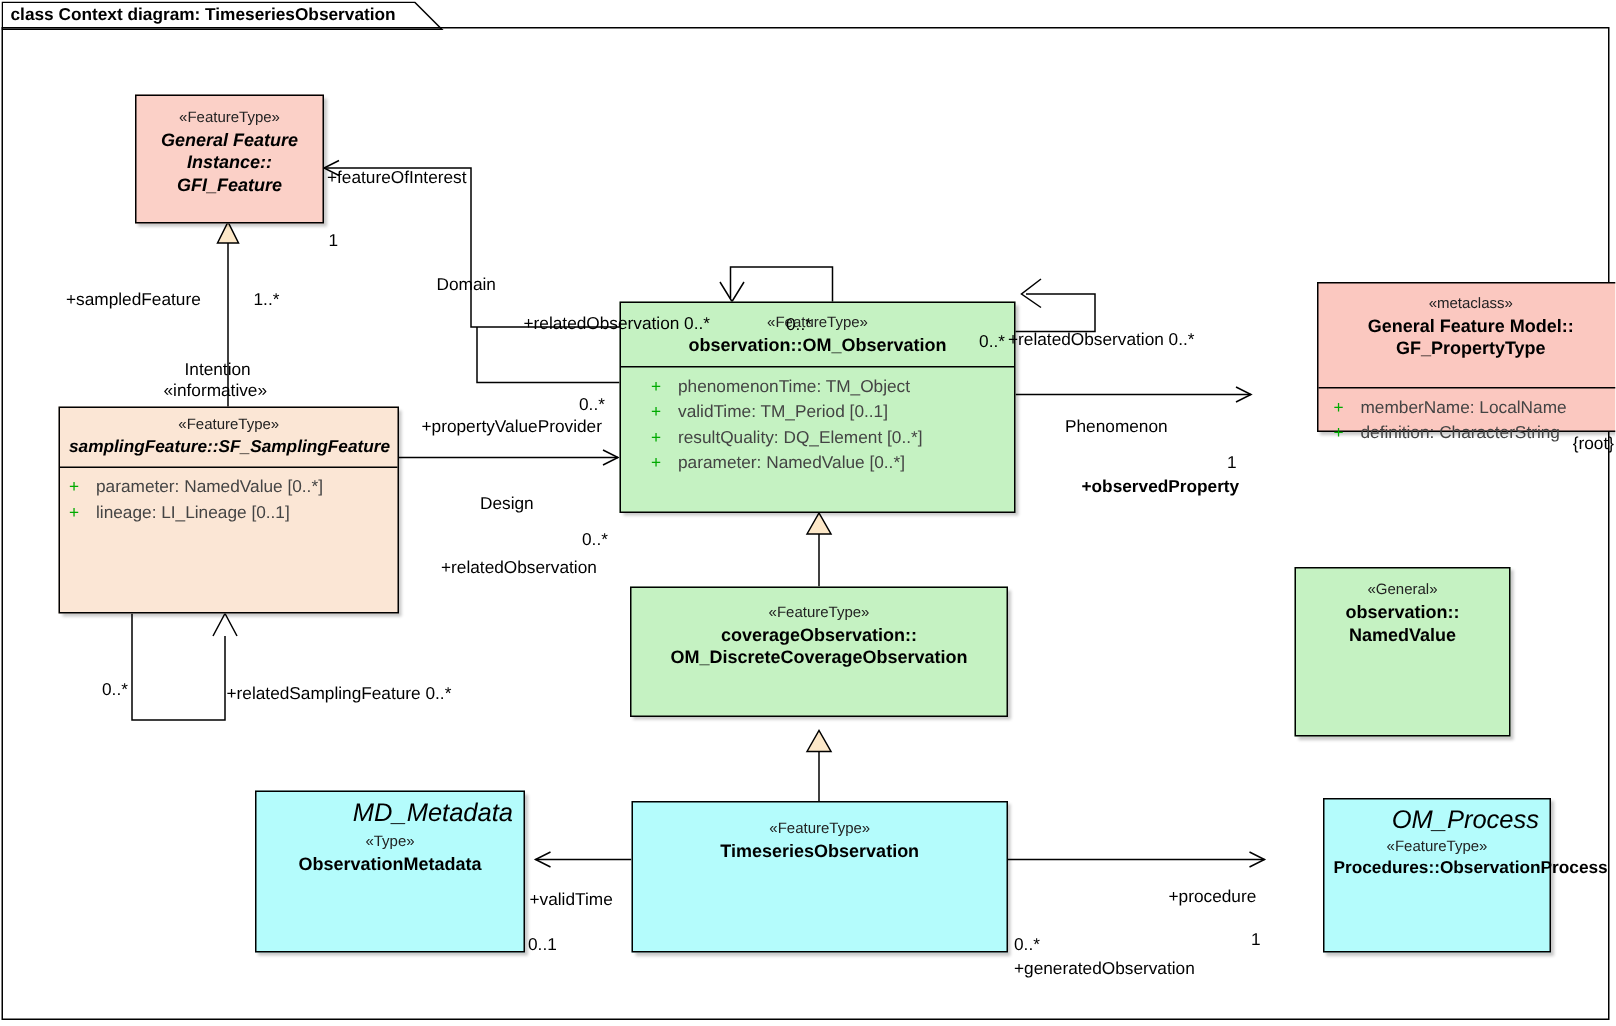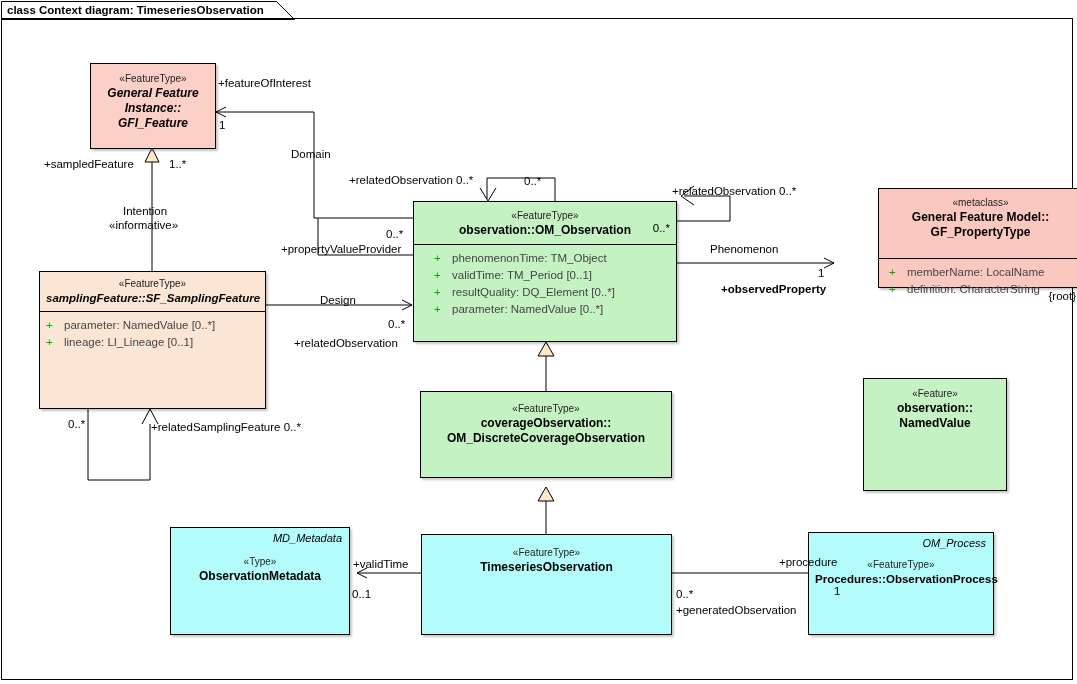--- a/index.html
+++ b/index.html
@@ -16,29 +16,29 @@
   .cls{position:absolute;box-sizing:border-box;border:1px solid #000;
        box-shadow:2px 2px 2px rgba(0,0,0,0.22);}
   .cls .hdr{padding:4px 6px 5px 6px;text-align:center;position:relative;}
   .cls .sec{border-top:1px solid #000;padding:5px 4px 5px 6px;}
   .stereo{font-size:10px;color:#222;line-height:15px;}
   .cname{font-size:12px;font-weight:bold;color:#000;line-height:15px;}
   .cname.ital{font-style:italic;}
   .corner-tr{position:absolute;right:6px;font-size:11.5px;color:#000;}
   .attr{font-size:11.5px;color:#444;line-height:17px;white-space:nowrap;}
   .attr .plus{color:#0a0;display:inline-block;width:18px;}
-  .topright-ital{position:absolute;right:7px;top:4px;font-size:11px;font-style:italic;color:#000;}
+  .topright-ital{position:absolute;right:7px;top:4px;font-size:17px;font-style:italic;color:#000;}
 
   
   .pink{background:#fbd0c7;}
   .pink2{background:#fbc8c0;}
   .peach{background:#fbe6d5;}
   .green{background:#c5f2c2;}
   .cyan{background:#b4fcfc;}
-  .lbl{position:absolute;font-size:11.5px;color:#000;white-space:nowrap;line-height:13px;}
+  .lbl{position:absolute;font-size:11.5px;color:#000;white-space:nowrap;line-height:13px;margin-top:36px;}
   svg.ov{position:absolute;left:0;top:0;width:1077px;height:684px;pointer-events:none;overflow:visible;}
 </style>
 </head>
 <body>
 
 <div id="canvas">
 
   <div class="tab">
     <svg class="tab-shape" width="295" height="19" viewBox="0 0 295 19">
       <path d="M0.5 18.5 L0.5 0.5 L275.5 0.5 L293.5 18.5 Z" fill="#ffffff" stroke="#000000" stroke-width="1"></path>
@@ -162,42 +162,42 @@
   <div class="cls green" style="left:420px;top:391px;width:252px;height:87px;">
     <div class="hdr" style="padding-top:9px;">
       <div class="stereo">«FeatureType»</div>
       <div class="cname">coverageObservation::</div>
       <div class="cname">OM_DiscreteCoverageObservation</div>
     </div>
   </div>
 
   <div class="cls green" style="left:863px;top:378px;width:144px;height:113px;">
     <div class="hdr" style="padding-top:7px;padding-bottom:6px;">
-      <div class="stereo">«Feature»</div>
+      <div class="stereo">«General»</div>
       <div class="cname">observation::</div>
       <div class="cname">NamedValue</div>
     </div>
   </div>
 
   <div class="cls cyan" style="left:170px;top:527px;width:180px;height:108px;">
     <div class="hdr" style="padding-top:26px;">
       <div class="topright-ital">MD_Metadata</div>
       <div class="stereo">«Type»</div>
       <div class="cname">ObservationMetadata</div>
     </div>
   </div>
 
   <div class="cls cyan" style="left:421px;top:534px;width:251px;height:101px;">
     <div class="hdr" style="padding-top:10px;">
       <div class="stereo">«FeatureType»</div>
       <div class="cname">TimeseriesObservation</div>
     </div>
   </div>
 
-  <div class="cls cyan" style="left:808px;top:532px;width:186px;height:103px;">
+  <div class="cls cyan" style="left:882px;top:532px;width:152px;height:103px;">
     <div class="hdr" style="padding-top:24px;">
       <div class="topright-ital">OM_Process</div>
       <div class="stereo">«FeatureType»</div>
       <div class="cname" style="font-size:11.5px;">Procedures::ObservationProcess</div>
     </div>
   </div>
 
   <div class="lbl" style="left:218px;top:77px;">+featureOfInterest</div>
   <div class="lbl" style="left:219px;top:119px;">1</div>
   <div class="lbl" style="left:291px;top:148px;">Domain</div>

